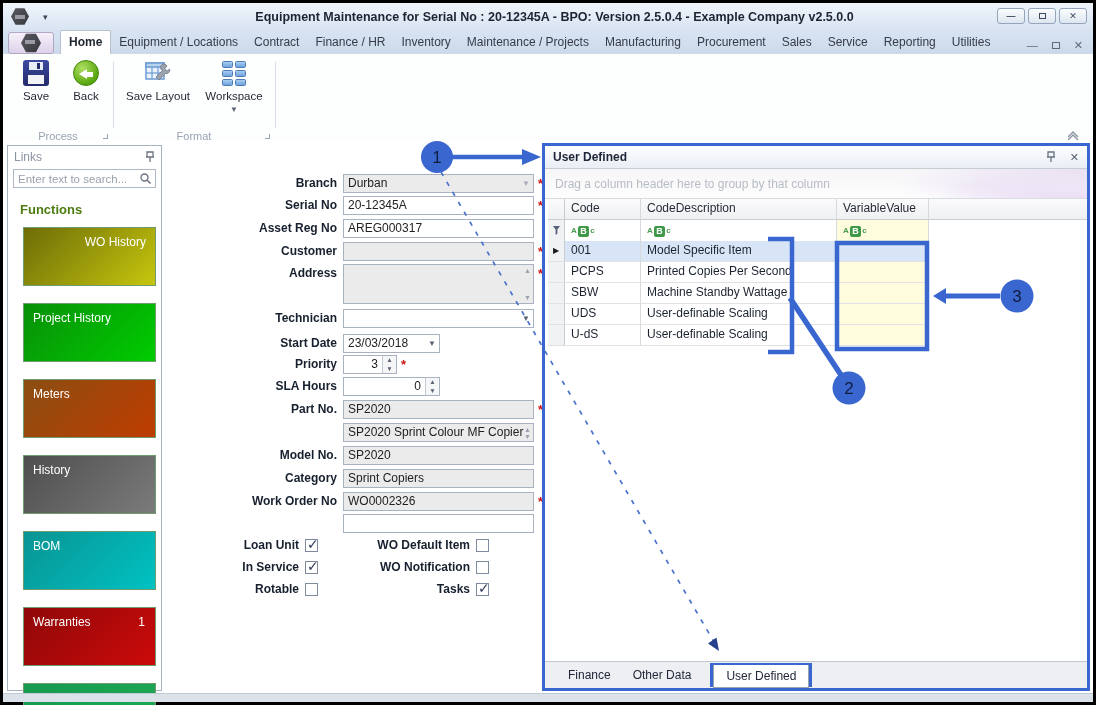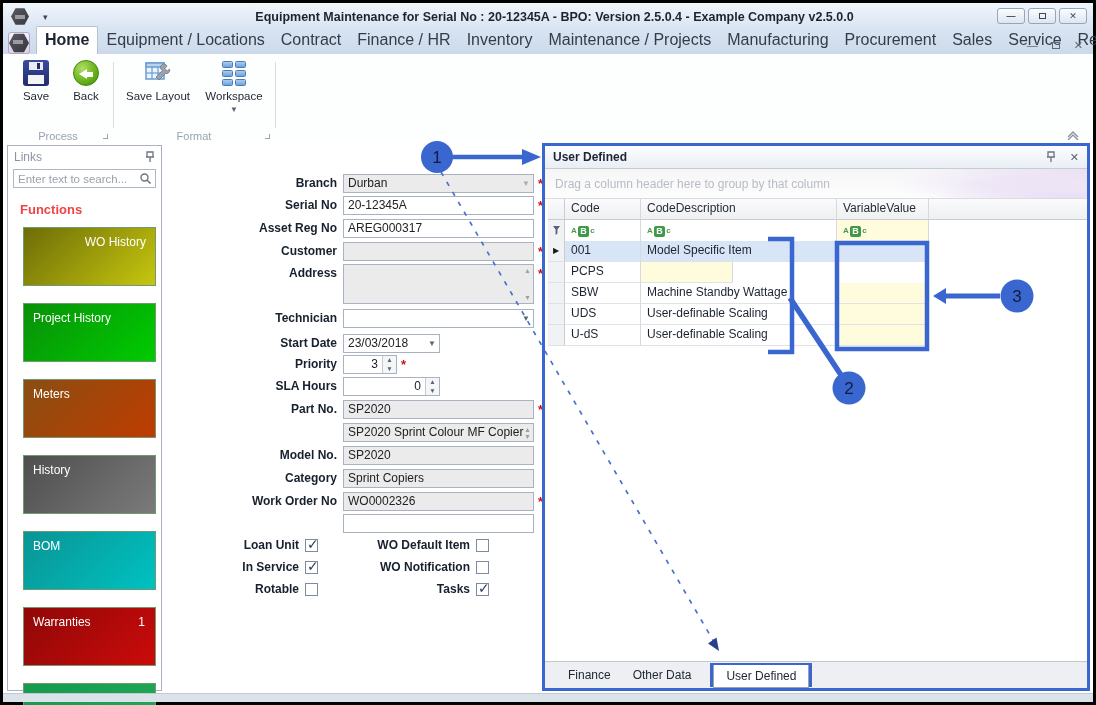--- a/index.html
+++ b/index.html
@@ -22,21 +22,21 @@
     font-size:9px;color:#3e4a5c;font-weight:bold;}
   .wbtn .sq{width:7px;height:6px;border:1.5px solid #3e4a5c;}
 
   
   .tabrow{position:absolute;left:0;top:27px;width:1090px;height:24px;
     background:linear-gradient(#d8e4f2,#ccd9ea);display:flex;align-items:flex-end;}
   .appbtn{width:46px;height:22px;margin:0 6px 0 5px;border:1px solid #b2a8c6;border-radius:3px;
     background:linear-gradient(#f6f1fa,#ddd2ea);display:flex;align-items:center;justify-content:center;}
   .appbtn .hex{width:20px;height:20px;}
   .rtabs{display:flex;align-items:flex-end;height:24px;}
-  .rtab{font-size:16px;color:#353c48;padding:4px 8px 5px 8px;white-space:nowrap;}
+  .rtab{font-size:12px;color:#353c48;padding:4px 8px 5px 8px;white-space:nowrap;}
   .rtab.active{background:#fff;border:1px solid #b9c1cc;border-bottom:none;border-radius:2px 2px 0 0;
     font-weight:bold;color:#1d2430;}
   .mdi{position:absolute;right:10px;bottom:4px;display:flex;gap:14px;align-items:center;}
   .mdi span{font-size:11px;color:#5d6878;line-height:10px;}
   .mdi .sq{width:8px;height:7px;border:1.5px solid #5d6878;display:inline-block;}
 
   
   .ribbon{position:absolute;left:0;top:51px;width:1090px;height:89px;background:#fdfefe;border-bottom:1px solid #c3cfdd;}
   .rbtn{position:absolute;top:6px;width:50px;height:62px;display:flex;flex-direction:column;align-items:center;gap:4px;}
   .rbtn .lbl{font-size:11.5px;color:#1e2430;white-space:nowrap;}
@@ -61,21 +61,21 @@
   
   .content{position:absolute;left:0;top:137px;width:1090px;height:553px;background:#fff;}
 
   
   .links{position:absolute;left:4px;top:5px;width:155px;height:546px;border:1px solid #a8b2c0;background:#fff;}
   .links-head{height:22px;display:flex;align-items:center;padding:0 6px;}
   .links-title{font-size:12px;color:#8a94a2;flex:1;}
   .searchbox{margin:1px 5px;height:19px;border:1px solid #aeb7c4;display:flex;align-items:center;background:#fff;}
   .searchbox input{border:none;outline:none;flex:1;font-size:11.5px;color:#555;padding:0 4px;min-width:0;background:transparent;}
   .searchbox input::placeholder{color:#9aa2ad;}
-  .fn-head{font-size:13px;font-weight:bold;color:#ef4444;margin:14px 0 10px 12px;}
+  .fn-head{font-size:13px;font-weight:bold;color:#4d7c0f;margin:14px 0 10px 12px;}
   .lbtn{position:relative;margin:0 0 17px 15px;width:133px;height:59px;border:1px solid #6f9b6f;
     color:#fff;font-size:12px;padding:7px 9px;cursor:pointer;}
   .lbtn .badge{position:absolute;right:10px;top:7px;font-size:12px;color:#fff;}
 
   
   .form{position:absolute;left:160px;top:0;width:384px;height:553px;}
   .frow{position:absolute;left:0;width:384px;display:flex;align-items:flex-start;margin-left:44px;}
   .flabel{width:136px;text-align:right;font-size:12px;font-weight:bold;color:#17202e;
     padding-right:6px;line-height:19px;white-space:nowrap;}
   .finput{position:relative;height:19px;border:1px solid #a9b2c0;background:#fff;font-size:12px;color:#222;
@@ -451,20 +451,21 @@
                 <span class="rowarrow">▶</span>
               </div>
             <div class="gcell c1">001</div>
             <div class="gcell c2">Model Specific Item</div>
             <div class="gcell c3"></div>
             <div class="gcell cf"></div>
           </div>
           <div class="grow">
             <div class="gcell c0"></div>
             <div class="gcell c1">PCPS</div>
+            <div class="gcell c2">Printed Copies Per Second</div>
             <div class="gcell c3 val"></div>
             <div class="gcell cf"></div>
           </div>
           <div class="grow">
             <div class="gcell c0"></div>
             <div class="gcell c1">SBW</div>
             <div class="gcell c2">Machine Standby Wattage</div>
             <div class="gcell c3 val"></div>
             <div class="gcell cf"></div>
           </div>

